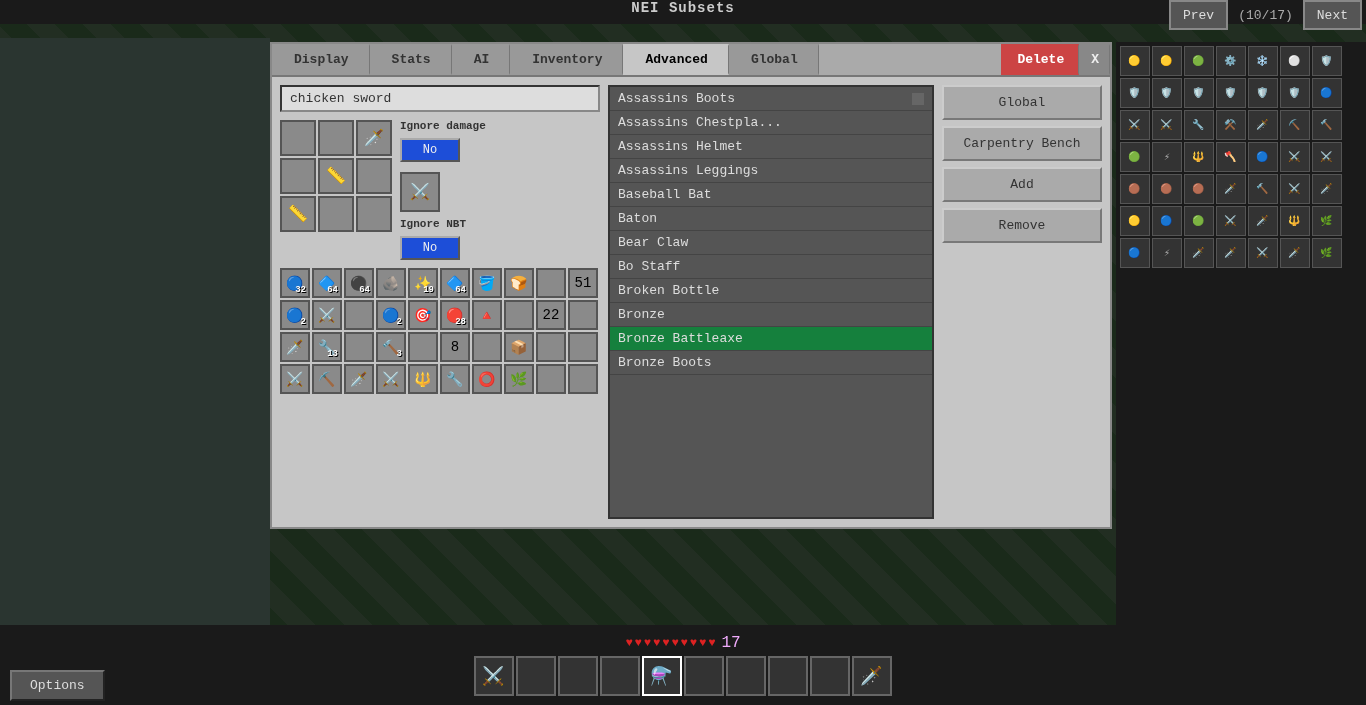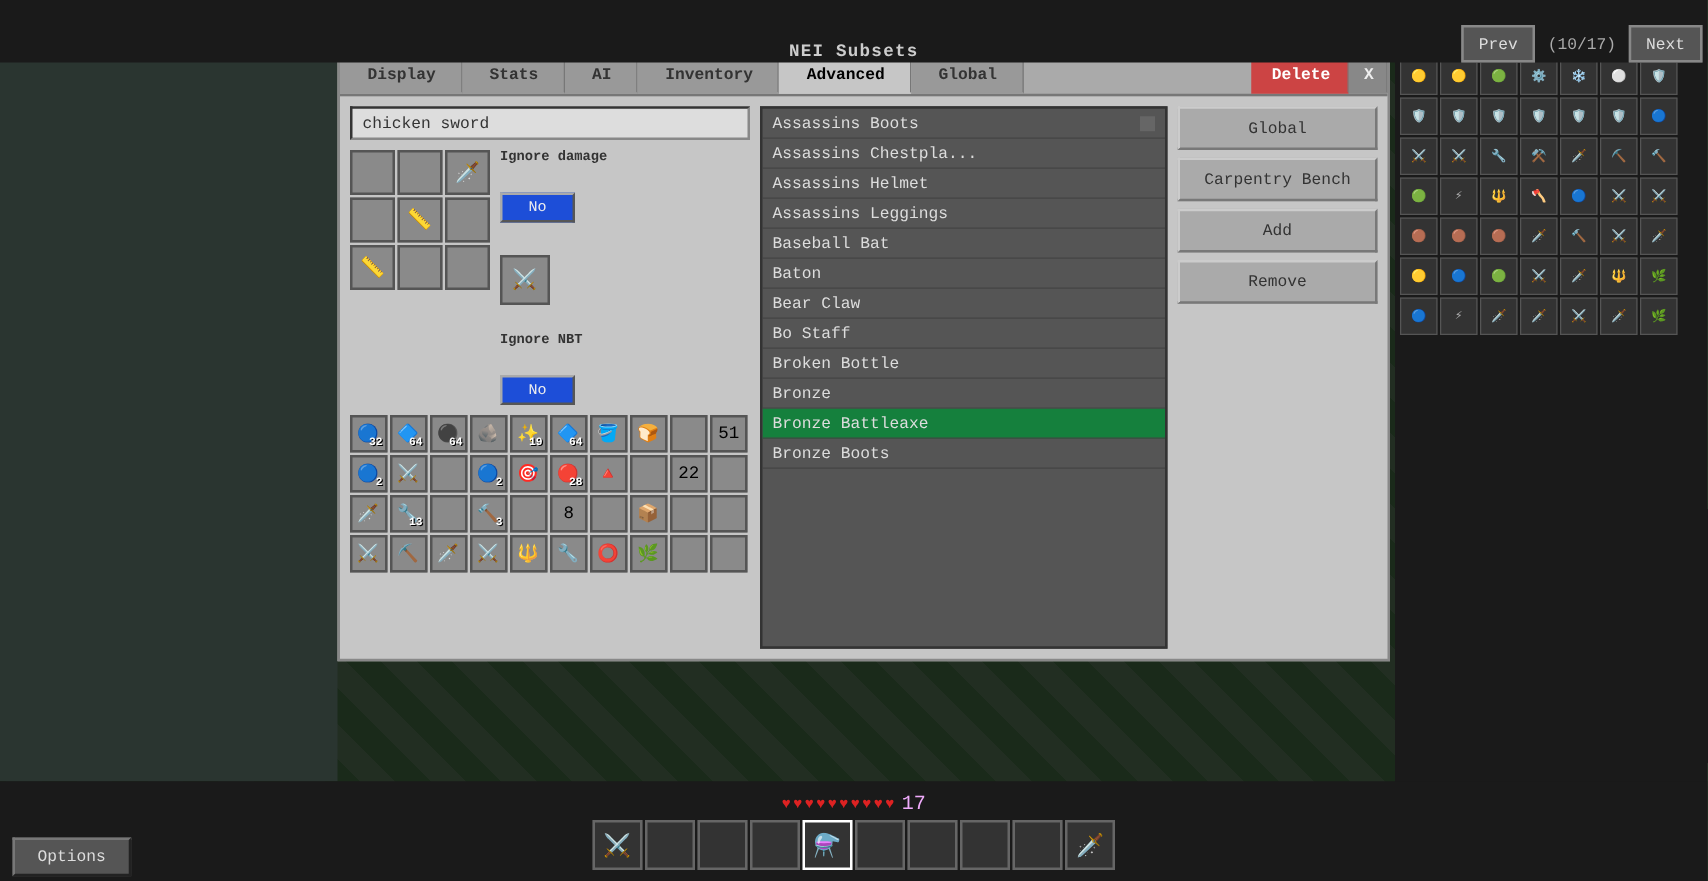--- a/index.html
+++ b/index.html
@@ -24,24 +24,24 @@
         );
       z-index: 0;
     }
 
     
     .top-bar {
       position: absolute;
       top: 0;
       left: 0;
       right: 0;
-      height: 50px;
+      height: 24px;
       background: #1a1a1a;
       display: flex;
-      align-items: flex-end;
+      align-items: flex-start;
       justify-content: space-between;
       z-index: 10;
     }
 
     .top-bar-title {
       position: absolute;
       left: 50%;
       transform: translateX(-50%);
       color: #cccccc;
       font-size: 14px;
@@ -219,21 +219,21 @@
       font-size: 9px;
       color: white;
       text-shadow: 1px 1px 0 #000;
       font-weight: bold;
     }
 
     .ignore-section {
       flex: 1;
       display: flex;
       flex-direction: column;
-      gap: 22px;
+      gap: 6px;
     }
 
     .ignore-label {
       font-size: 11px;
       color: #333;
       font-weight: bold;
     }
 
     .ignore-btn {
       background: #1d4ed8;

